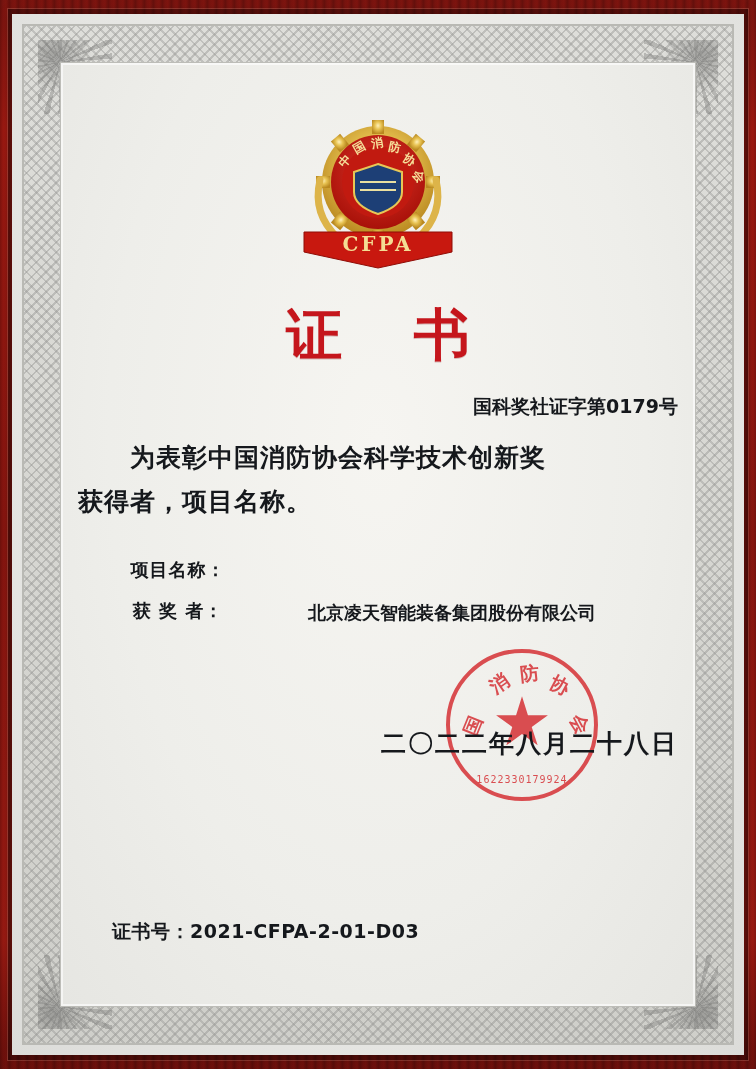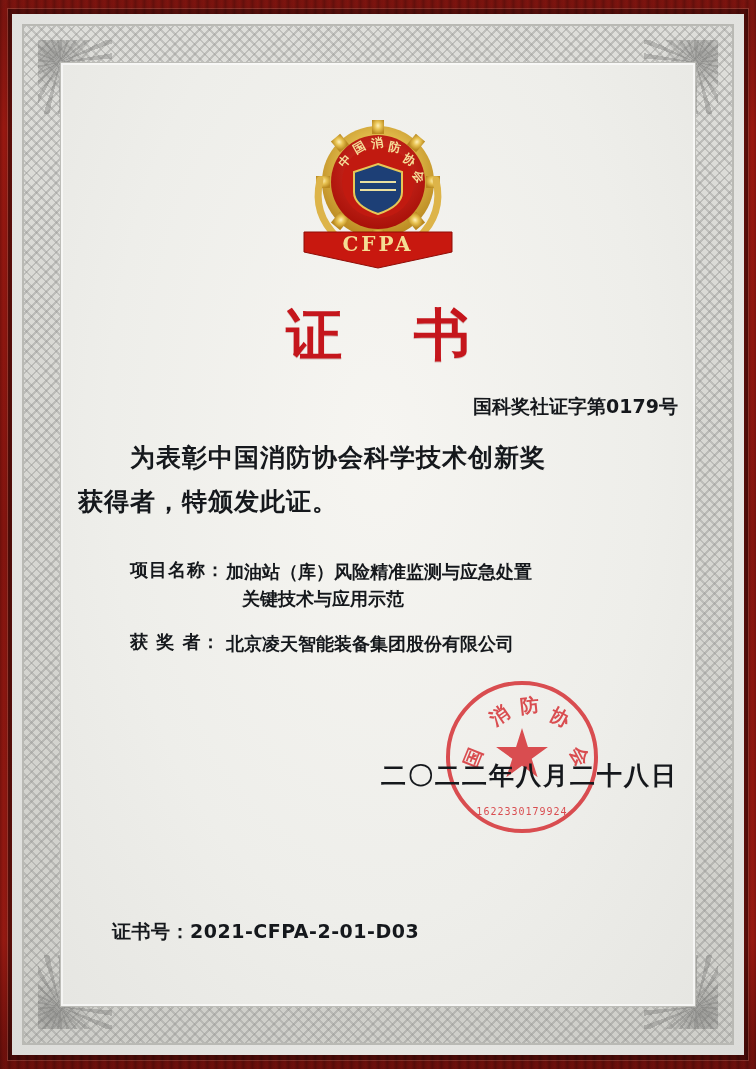--- a/index.html
+++ b/index.html
@@ -167,20 +167,21 @@
   
   .details {
     width: 100%;
     box-sizing: border-box;
     padding: 0 18px 0 70px;
     margin-top: 34px;
     font-family: "DejaVu Sans", sans-serif;
     font-size: 18px;
     font-weight: bold;
     color: #15181c;
+    text-align: center;
   }
   .detail-row {
     display: flex;
     align-items: flex-start;
     margin-bottom: 17px;
   }
   .detail-label {
     width: 96px;
     flex: 0 0 96px;
     letter-spacing: 1px;
@@ -333,30 +334,26 @@
           <text x="88" y="131" text-anchor="middle" fill="#f4dd93" font-family="DejaVu Serif, serif" font-size="20" font-weight="bold" letter-spacing="3">CFPA</text>
         </svg>
       </div>
 
       <div class="cert-word">证 书</div>
 
       <div class="serial-line">国科奖社证字第0179号</div>
 
       <div class="citation">
         <span class="l1">为表彰中国消防协会科学技术创新奖</span>
-        <span class="l2">获得者，特颁发此证。</span>
+        <span class="l2">获得者，项目名称。</span>
       </div>
 
       <div class="details">
         <div class="detail-row">
           <div class="detail-label">项目名称：</div>
-          <div class="detail-value">
-            <span>加油站（库）风险精准监测与应急处置</span>
-            <span class="cont">关键技术与应用示范</span>
-          </div>
         </div>
         <div class="detail-row">
           <div class="detail-label">获 奖 者：</div>
           <div class="detail-value">北京凌天智能装备集团股份有限公司</div>
         </div>
       </div>
 
       <div class="seal-date-area">
         <div class="seal">
           <div class="seal-text">

